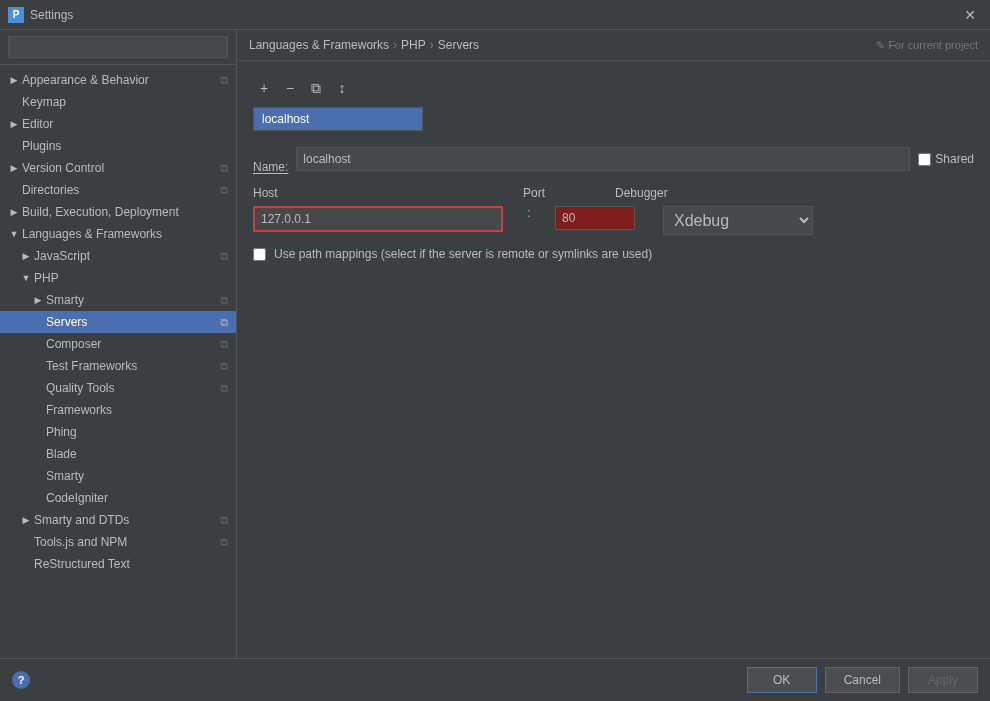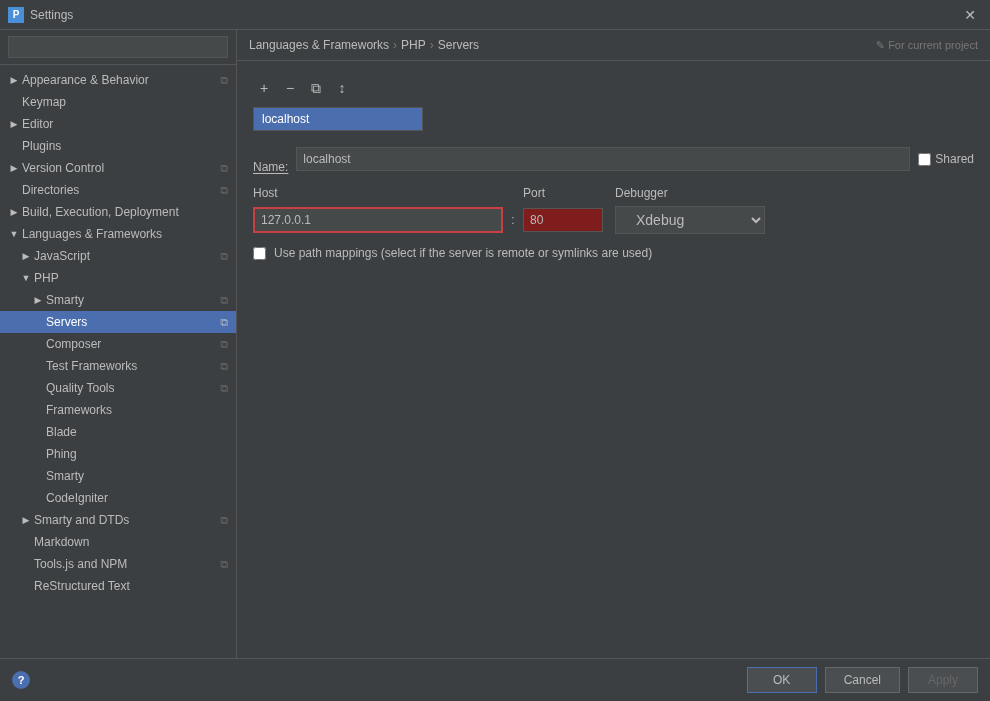--- a/index.html
+++ b/index.html
@@ -243,22 +243,22 @@
       gap: 0;
     }
 
     .col-host { width: 250px; color: #bbb; font-size: 12px; padding-bottom: 2px; }
     .col-colon { width: 20px; color: #bbb; font-size: 12px; text-align: center; }
     .col-port { width: 80px; color: #bbb; font-size: 12px; padding-bottom: 2px; }
     .col-debugger { width: 150px; color: #bbb; font-size: 12px; padding-bottom: 2px; margin-left: 12px; }
 
     .conn-values {
       display: flex;
-      align-items: center;
-      gap: 0;
+      align-items: flex-start;
+      gap: 16px;
     }
 
     .host-input {
       width: 250px;
       background: #45494a;
       border: 2px solid #c94040;
       color: #bbb;
       padding: 4px 6px;
       font-size: 12px;
       outline: none;
@@ -280,22 +280,22 @@
       font-size: 12px;
       outline: none;
     }
 
     .debugger-select {
       width: 150px;
       margin-left: 12px;
       background: #45494a;
       border: 1px solid #555;
       color: #bbb;
-      padding: 4px 16px;
-      font-size: 14px;
+      padding: 4px 6px;
+      font-size: 16px;
       outline: none;
       appearance: auto;
     }
 
     .path-mapping-row {
       display: flex;
       align-items: center;
       gap: 8px;
       margin-top: 12px;
     }
@@ -444,42 +444,38 @@
             <span class="arrow"></span>
             <span>Quality Tools</span>
             <span class="copy-icon">⧉</span>
           </div>
           <div class="nav-item indent-2">
             <span class="arrow"></span>
             <span>Frameworks</span>
           </div>
           <div class="nav-item indent-2">
             <span class="arrow"></span>
+            <span>Phing</span>
+          </div>
+          <div class="nav-item indent-2">
+            <span class="arrow"></span>
             <span>Blade</span>
           </div>
           <div class="nav-item indent-2">
             <span class="arrow"></span>
-            <span>Phing</span>
-          </div>
-          <div class="nav-item indent-2">
-            <span class="arrow"></span>
             <span>Smarty</span>
           </div>
           <div class="nav-item indent-2">
             <span class="arrow"></span>
             <span>CodeIgniter</span>
           </div>
           <div class="nav-item indent-1">
             <span class="arrow">▶</span>
             <span>Smarty and DTDs</span>
             <span class="copy-icon">⧉</span>
-          </div>
-          <div class="nav-item indent-1">
-            <span class="arrow"></span>
-            <span>Markdown</span>
           </div>
           <div class="nav-item indent-1">
             <span class="arrow"></span>
             <span>Tools.js and NPM</span>
             <span class="copy-icon">⧉</span>
           </div>
           <div class="nav-item indent-1">
             <span class="arrow"></span>
             <span>ReStructured Text</span>
           </div>

